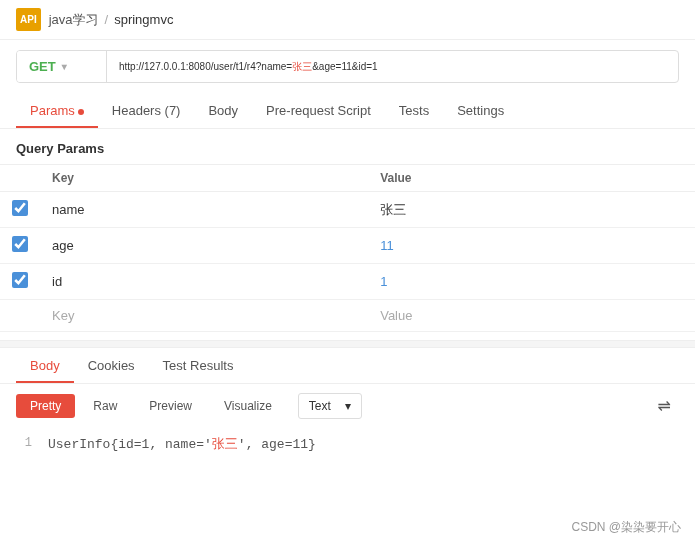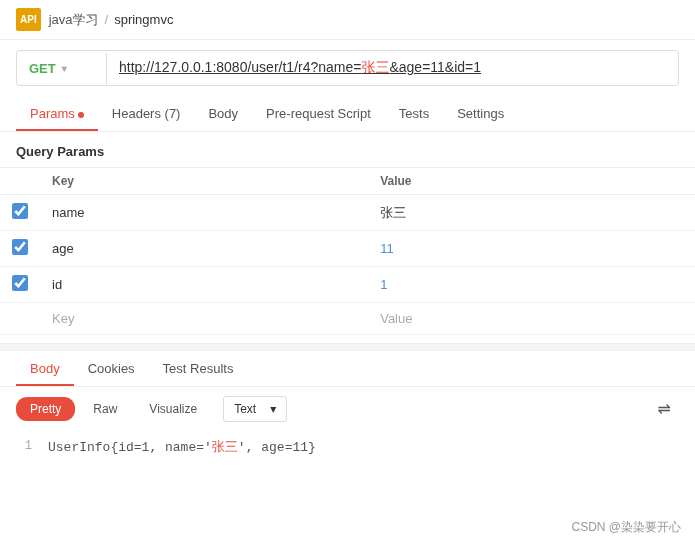--- a/index.html
+++ b/index.html
@@ -69,23 +69,22 @@
     }
     .method-chevron {
       color: #aaa;
       font-size: 10px;
     }
     .url-input {
       flex: 1;
       padding: 8px 12px;
       border: none;
       outline: none;
-      font-size: 14px;
-      color: #333;
-      text-decoration: underline;
+      font-size: 10px;
+      color: #333;
     }
     .url-highlight {
       color: #e74c3c;
     }
 
     
     .tabs-row {
       display: flex;
       align-items: center;
       padding: 0 16px;
@@ -216,21 +215,21 @@
       padding: 8px 16px;
       gap: 4px;
     }
     .format-btn {
       padding: 5px 14px;
       font-size: 12px;
       border: none;
       background: transparent;
       color: #555;
       cursor: pointer;
-      border-radius: 11px;
+      border-radius: 3px;
     }
     .format-btn.active {
       background: #e74c3c;
       color: white;
     }
     .format-dropdown {
       display: flex;
       align-items: center;
       padding: 5px 10px;
       border: 1px solid #ddd;
@@ -373,20 +372,21 @@
     <span>Cookies</span>
   </div>
   <div class="bottom-tab">
     <span>Test Results</span>
   </div>
 </div>
 
 <div class="format-row">
   <button class="format-btn active">Pretty</button>
   <button class="format-btn">Raw</button>
+  <button class="format-btn">Preview</button>
   <button class="format-btn">Visualize</button>
   <div class="format-dropdown">
     <span>Text</span>
     <span>▾</span>
   </div>
   <div class="format-sort-icon">⇌</div>
 </div>
 
 <div class="code-area">
   <div class="line-numbers">1</div>

